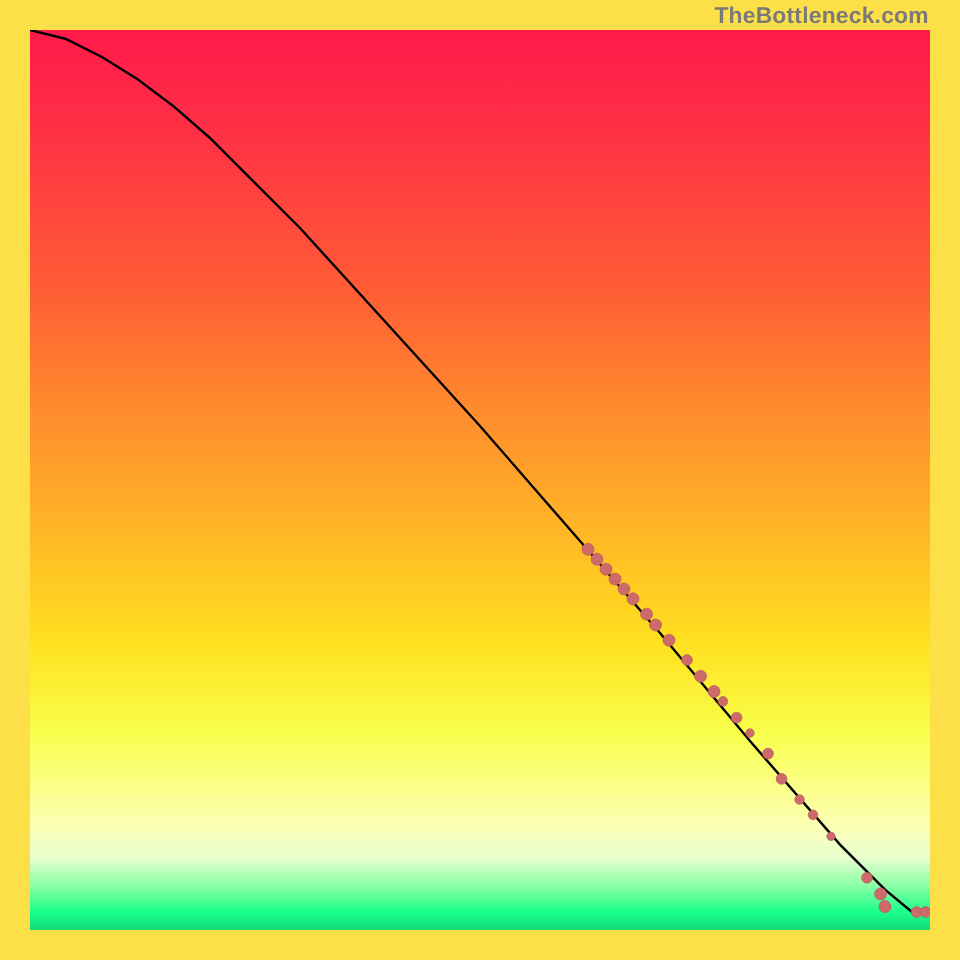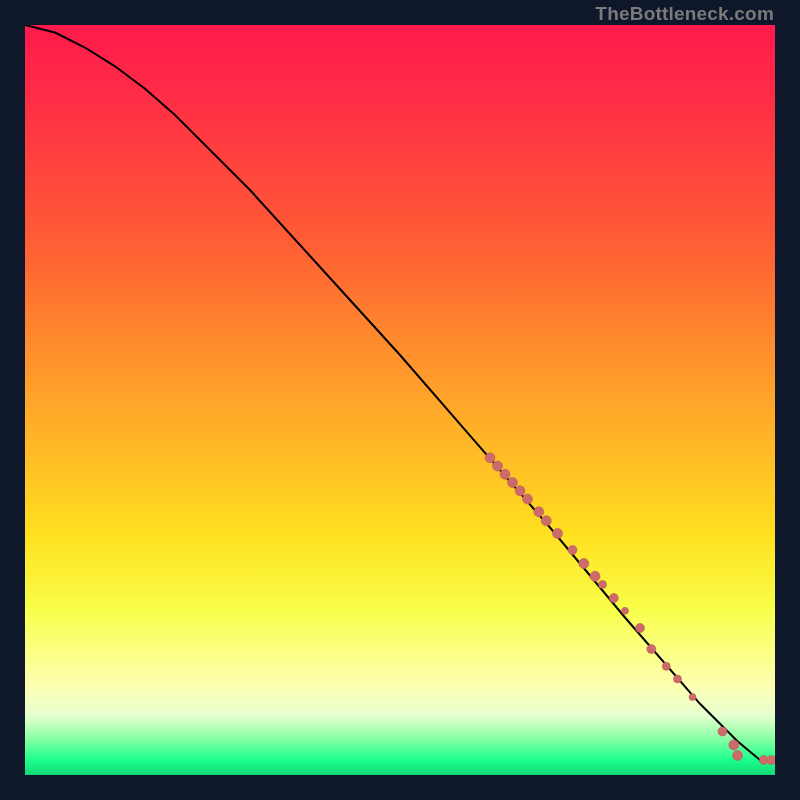--- a/index.html
+++ b/index.html
@@ -9,21 +9,21 @@
     height: 800px;
     background: #000;
     overflow: hidden;
   }
   .frame {
     position: absolute;
     left: 0;
     top: 0;
     width: 800px;
     height: 800px;
-    background: #0f172a;
+    background: #fde047;
   }
   .plot-area {
     position: absolute;
     left: 25px;
     top: 25px;
     width: 750px;
     height: 750px;
     
     background: linear-gradient(to bottom,
       #ff1a4b 0%,

